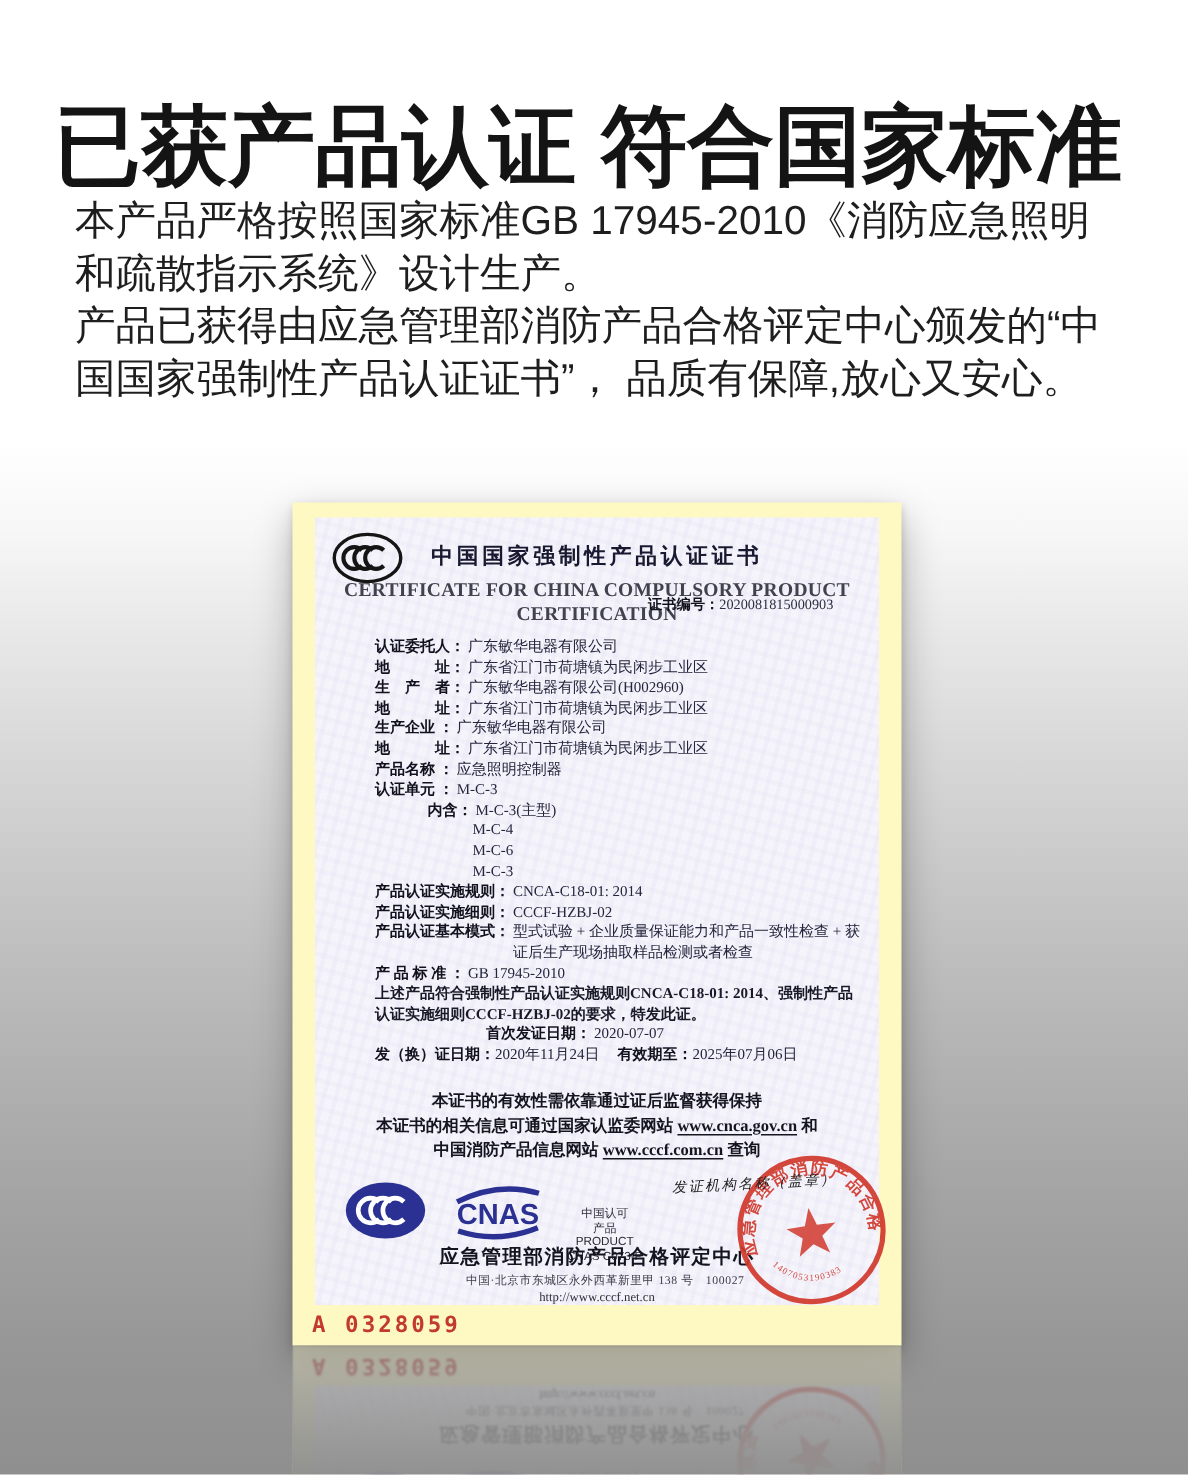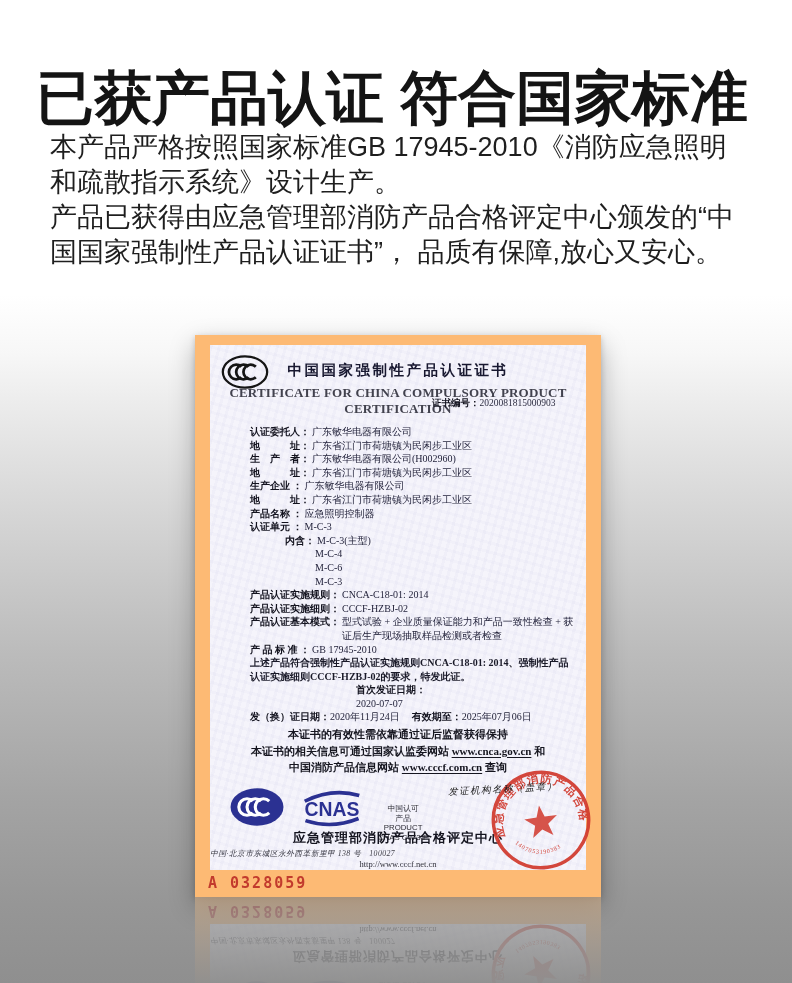--- a/index.html
+++ b/index.html
@@ -17,21 +17,21 @@
     letter-spacing:0;white-space:nowrap;margin-top:42px;
   }
   .intro{
     position:absolute;top:130px;left:50px;width:700px;
     font-size:27px;line-height:35px;color:#1e1e1e;
   }
   .intro p{margin:0;}
   
   .cert{
     position:absolute;left:195px;top:335px;width:406px;height:562px;
-    background:#fdba74;
+    background:#fef9c3;
     box-shadow:0 10px 24px rgba(0,0,0,.28), 0 2px 6px rgba(0,0,0,.18);
   }
   .paper{
     position:absolute;left:15px;top:10px;width:376px;height:525px;
     background-color:#f5f4fb;
     background-image:
       repeating-linear-gradient(105deg, rgba(150,150,205,.055) 0 3px, rgba(255,255,255,0) 3px 8px),
       repeating-linear-gradient(15deg, rgba(150,150,205,.045) 0 3px, rgba(255,255,255,0) 3px 9px);
     font-family:"Liberation Serif","DejaVu Serif",serif;
     color:#23233a;
@@ -49,21 +49,21 @@
   .bodyfields{
     position:absolute;left:40px;top:80px;width:328px;
     font-size:10px;line-height:13.6px;
   }
   .line{display:flex;align-items:baseline;}
   .lbl{font-weight:bold;color:#12121e;white-space:nowrap;}
   .val{color:#24243c;margin-left:2px;flex:1;}
   .contains-row{margin-left:35px;}
   .model-row{margin-left:65px;color:#24243c;}
   .statement{font-weight:bold;color:#191928;}
-  .firstissue{margin-left:104px;flex-direction:column;}
+  .firstissue{margin-left:74px;}
   .gap{display:inline-block;width:12px;}
   .notes{
     position:absolute;left:0;right:0;top:381px;text-align:center;
     font-size:11px;line-height:16.5px;font-weight:bold;color:#15151f;
   }
   .notes .u{text-decoration:underline;text-underline-offset:2px;font-weight:bold;}
   .logos{position:absolute;left:18px;top:427px;display:flex;align-items:center;gap:13px;}
   .cnas-caption{
     font-family:"Liberation Sans",sans-serif;
     font-size:7.8px;line-height:9.6px;color:#2a2a33;text-align:center;margin-top:32px;
@@ -72,22 +72,22 @@
     position:absolute;left:238px;top:438px;z-index:3;
     font-style:italic;font-size:9.5px;letter-spacing:1.5px;color:#1c1c1c;
     transform:rotate(-3deg);white-space:nowrap;
   }
   .stamp{position:absolute;left:279px;top:423px;width:104px;height:104px;z-index:2;transform:rotate(-8deg);opacity:.93;}
   .issuer{
     position:absolute;left:0;right:0;top:484px;text-align:center;
     font-size:13px;font-weight:bold;letter-spacing:1px;color:#14141f;
   }
   .addr{
-    position:absolute;left:0;right:0;top:503px;
-    font-size:7.8px;letter-spacing:.4px;color:#3c3c46;font-style:italic;
+    position:absolute;left:11px;right:0;top:503px;text-align:center;
+    font-size:7.8px;letter-spacing:.4px;color:#3c3c46;
   }
   .url{
     position:absolute;left:0;right:0;top:514px;text-align:center;
     font-size:8.5px;color:#30303a;
   }
   .serial{
     position:absolute;left:13px;bottom:5px;
     font-family:"DejaVu Sans Mono","Liberation Mono",monospace;
     font-size:15px;font-weight:bold;letter-spacing:2px;color:#c23a2d;
   }

